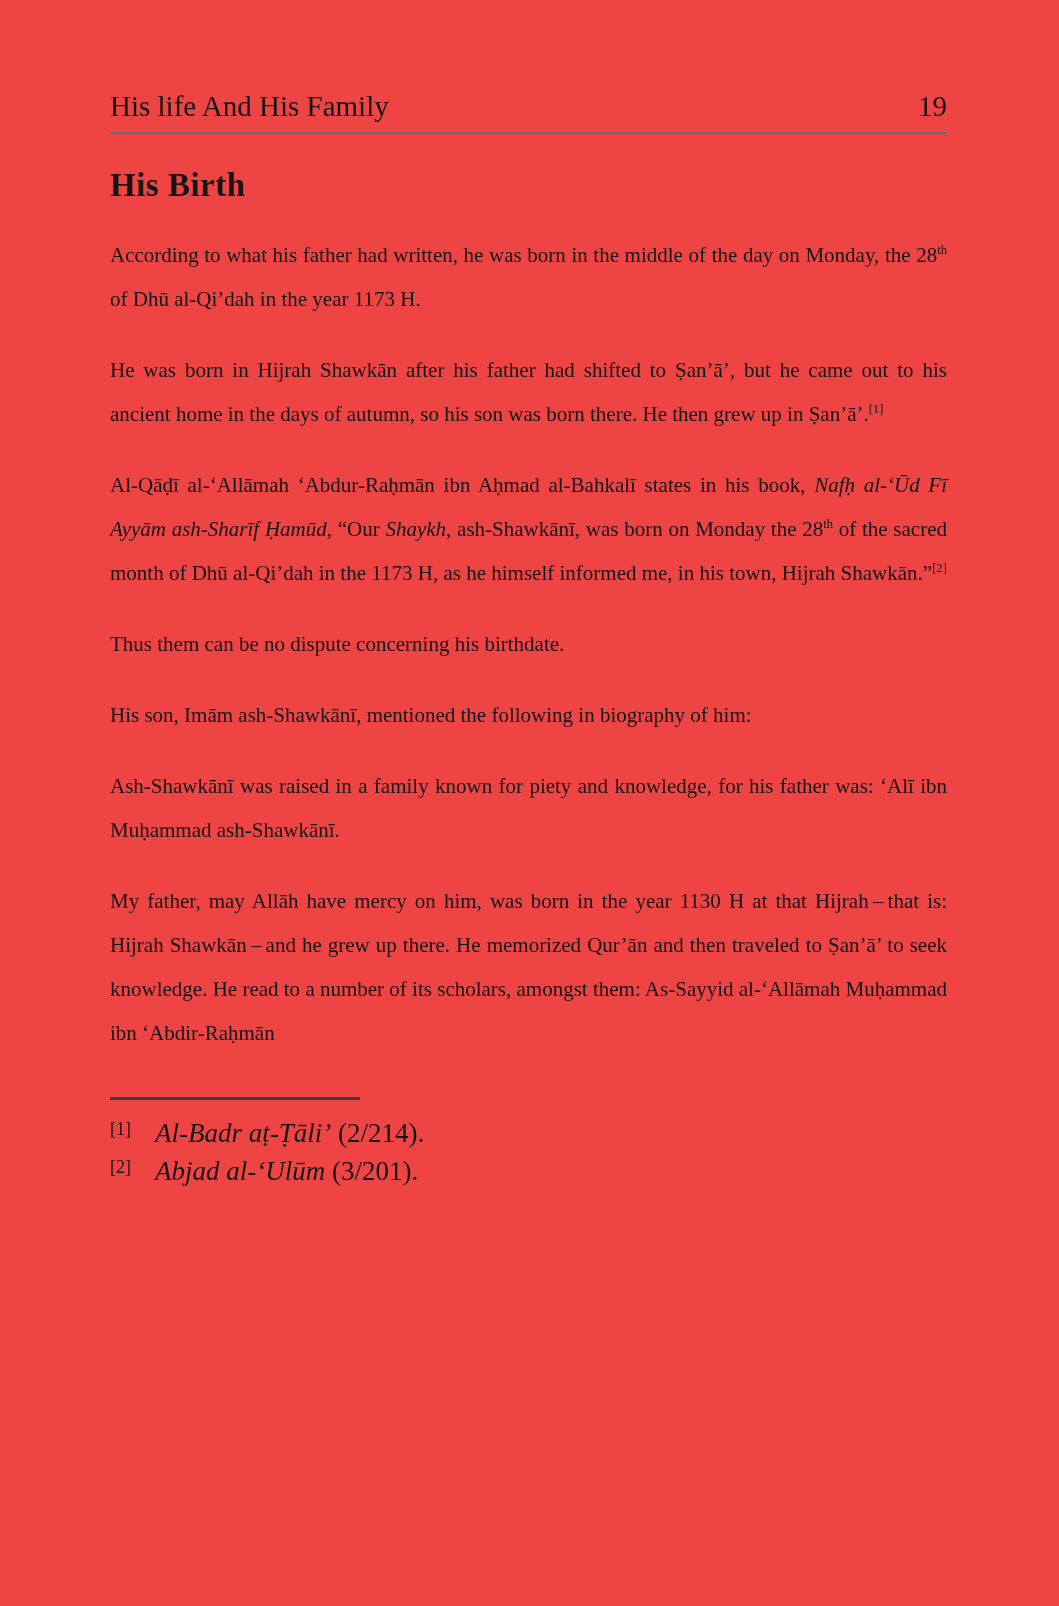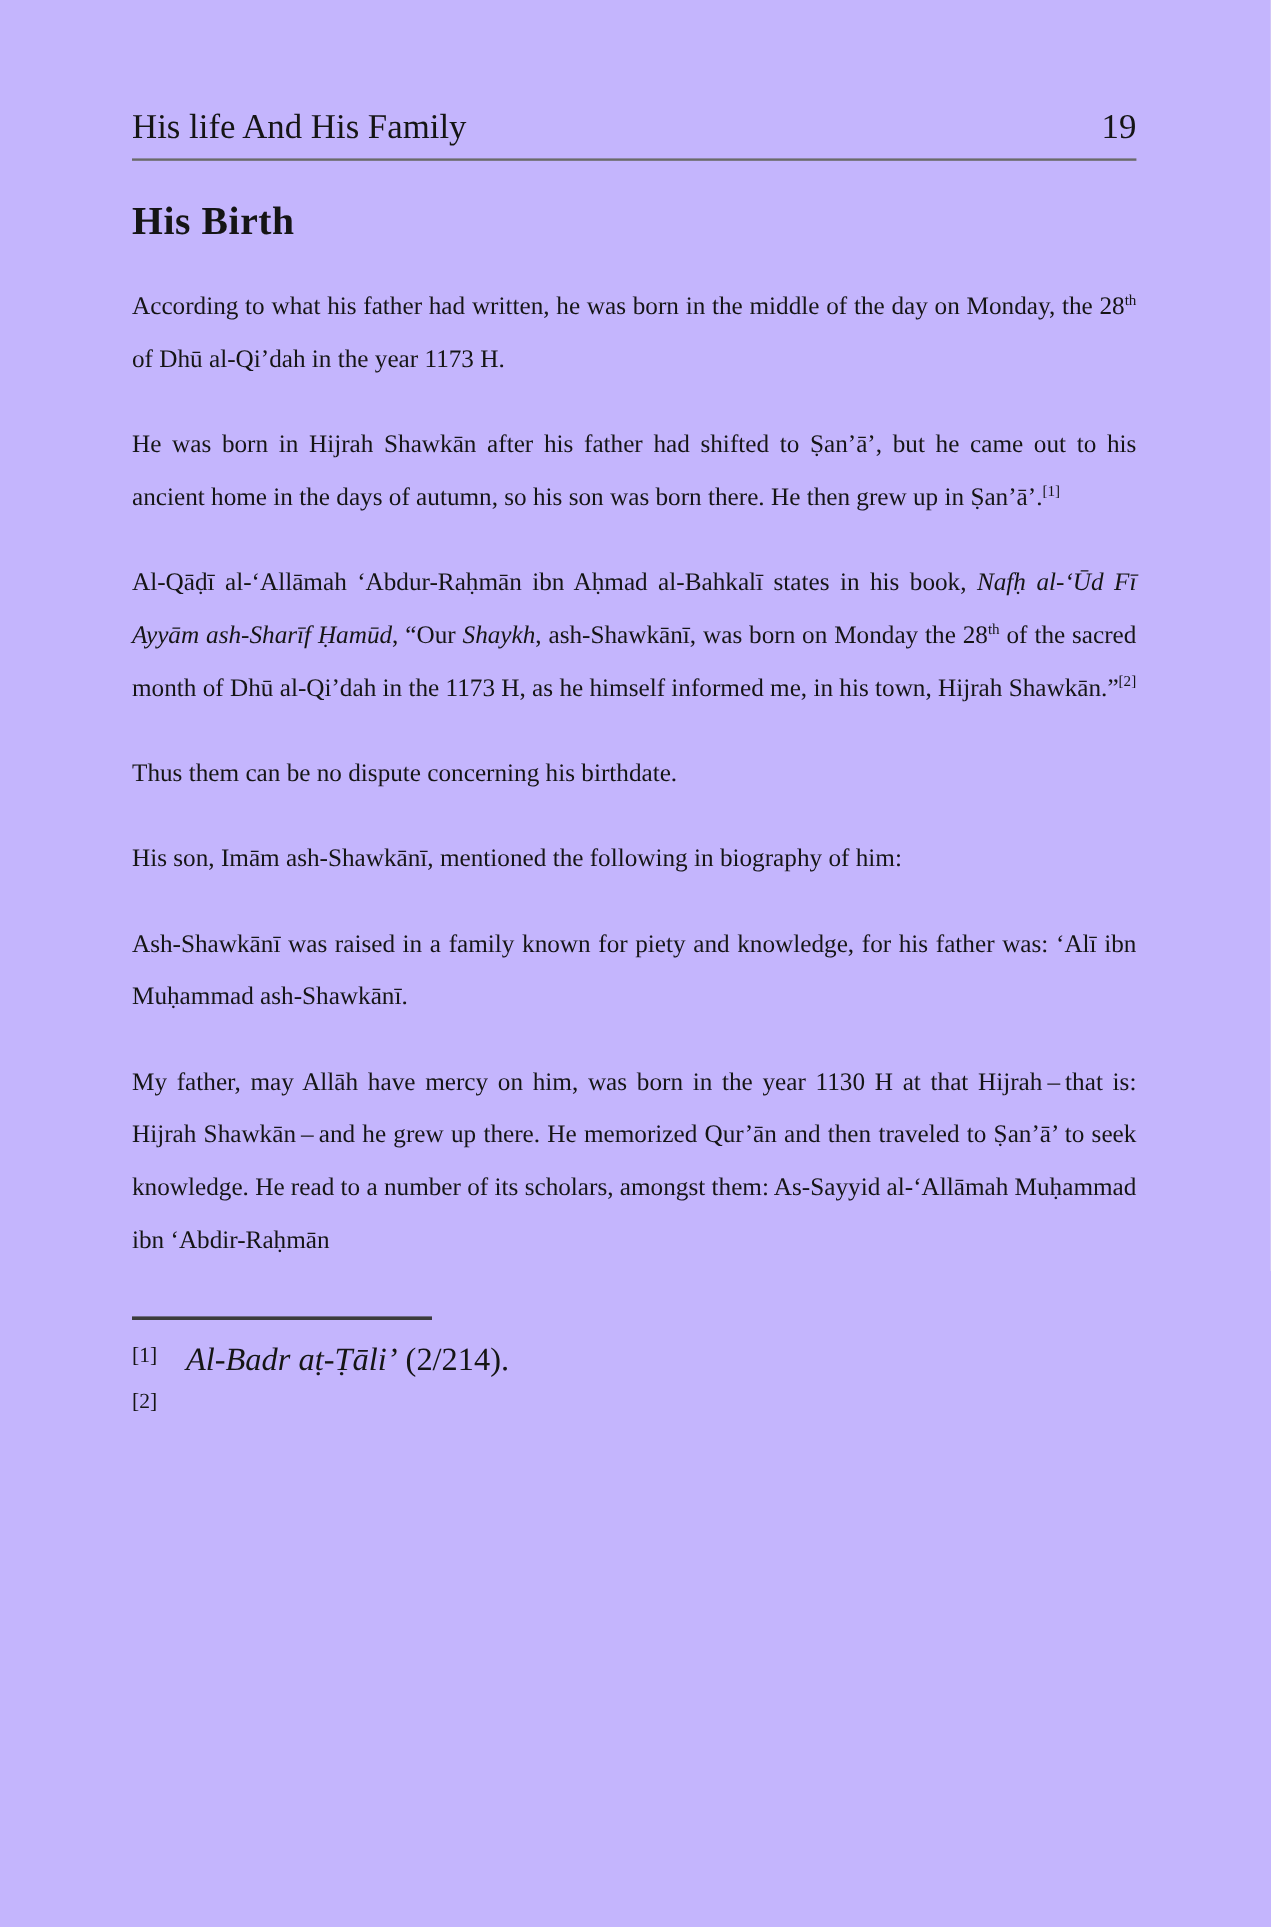--- a/index.html
+++ b/index.html
@@ -6,21 +6,21 @@
   html, body {
     margin: 0;
     padding: 0;
     background: #e9e9e9;
   }
   .page {
     position: relative;
     width: 1059px;
     height: 1606px;
     margin: 0 auto;
-    background: #c4b5fd;
+    background: #ef4444;
     color: #151515;
     font-family: "Liberation Serif", "DejaVu Serif", serif;
     box-sizing: border-box;
     padding: 88px 112px 0 110px;
     overflow: hidden;
   }
   .running-header {
     display: flex;
     justify-content: space-between;
     align-items: baseline;
@@ -102,16 +102,17 @@
   </div>
 
   <div class="footnote-block">
     <div class="footnote-rule"></div>
     <div class="footnote">
       <span class="footnote-marker">[1]</span>
       <span class="footnote-text"><span class="italic">Al-Badr aṭ-Ṭāli’</span><span> (2/214).</span></span>
     </div>
     <div class="footnote">
       <span class="footnote-marker">[2]</span>
+      <span class="footnote-text"><span class="italic">Abjad al-‘Ulūm</span><span> (3/201).</span></span>
     </div>
   </div>
 
 </div>
 
 </body></html>

